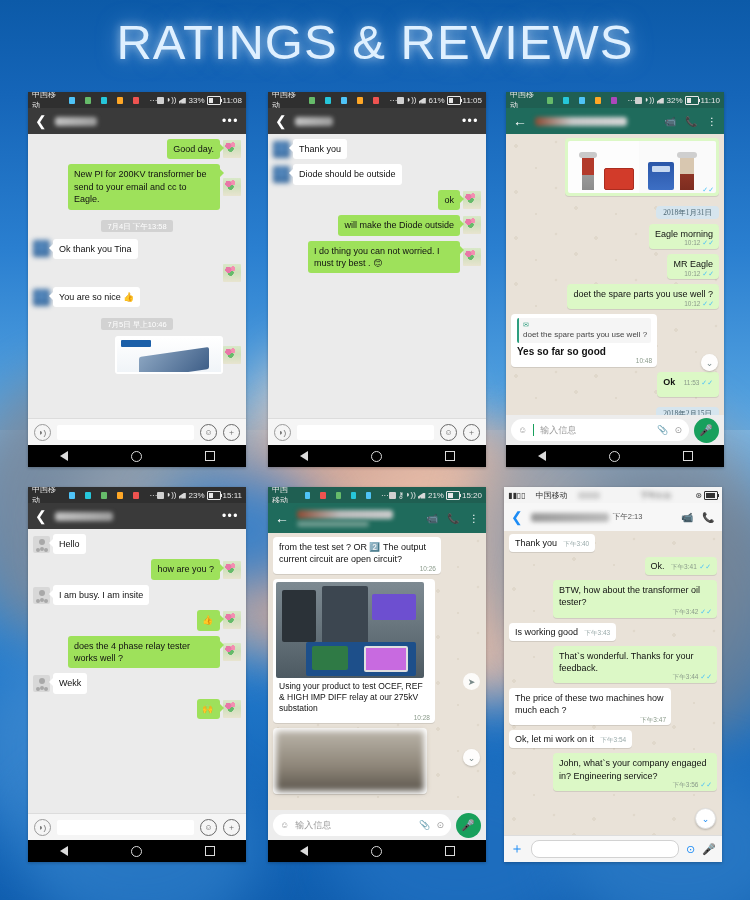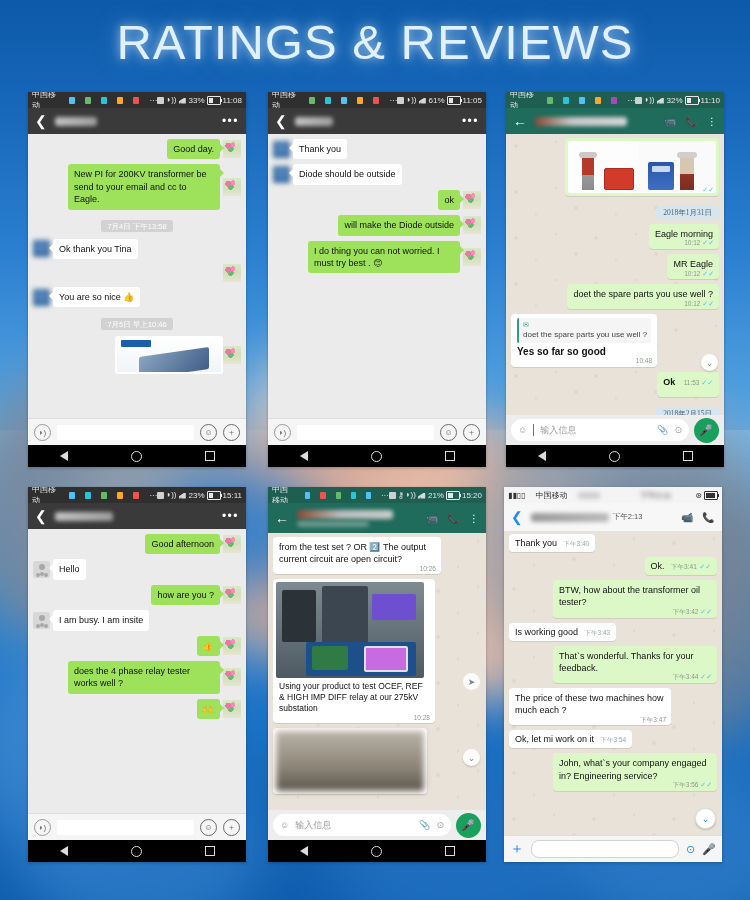--- a/index.html
+++ b/index.html
@@ -469,43 +469,43 @@
     </div>
   </div>
   <div class="apphdr hdr-dark">
     <span class="back">❮</span>
     <span class="blurname" style="width:58px"></span>
     <span class="hdr-icons">
           <span class="dots">•••</span>
         </span>
   </div>
   <div class="grow wechat-body">
-    <div class="row right">
-      <div class="bubble b-green">Good afternoon</div>
-      <div class="av-flower"></div>
-    </div>
     <div class="row">
       <div class="avatar av-grey"></div>
       <div class="bubble b-white">Hello</div>
     </div>
     <div class="row right">
       <div class="bubble b-green">how are you ?</div>
       <div class="av-flower"></div>
     </div>
     <div class="row">
       <div class="avatar av-grey"></div>
       <div class="bubble b-white">I am busy. I am insite</div>
     </div>
     <div class="row right">
       <div class="bubble b-green emoji">👍</div>
       <div class="av-flower"></div>
     </div>
     <div class="row right">
       <div class="bubble b-green">does the 4 phase relay tester works well ?</div>
       <div class="av-flower"></div>
+    </div>
+    <div class="row">
+      <div class="avatar av-grey"></div>
+      <div class="bubble b-white">Wekk</div>
     </div>
     <div class="row right">
       <div class="bubble b-green emoji">🙌</div>
       <div class="av-flower"></div>
     </div>
   </div>
   <div class="wc-input">
     <div class="circ">◗)</div>
     <div class="wc-field"></div>
     <div class="circ" style="border-color:#6a6a6a">☺</div>

